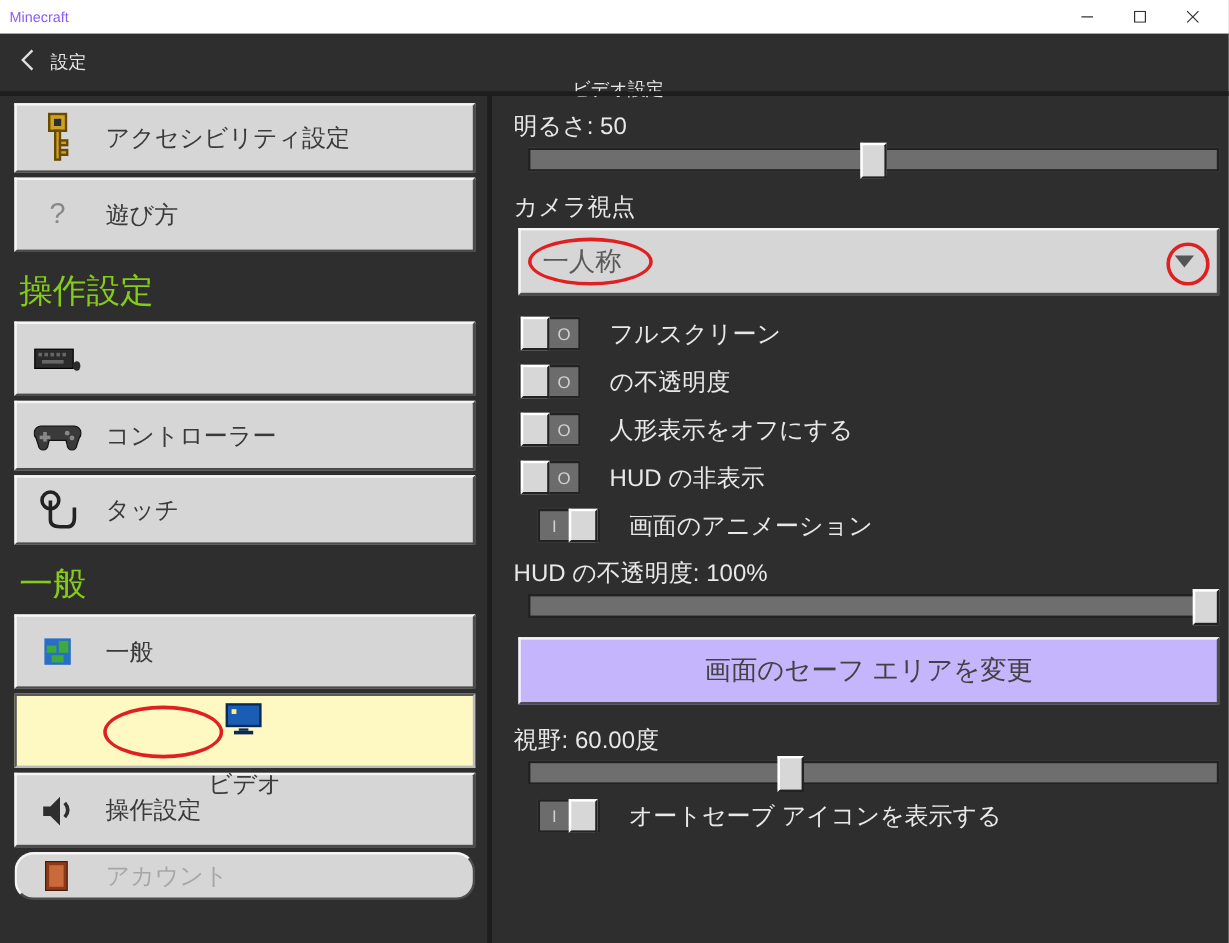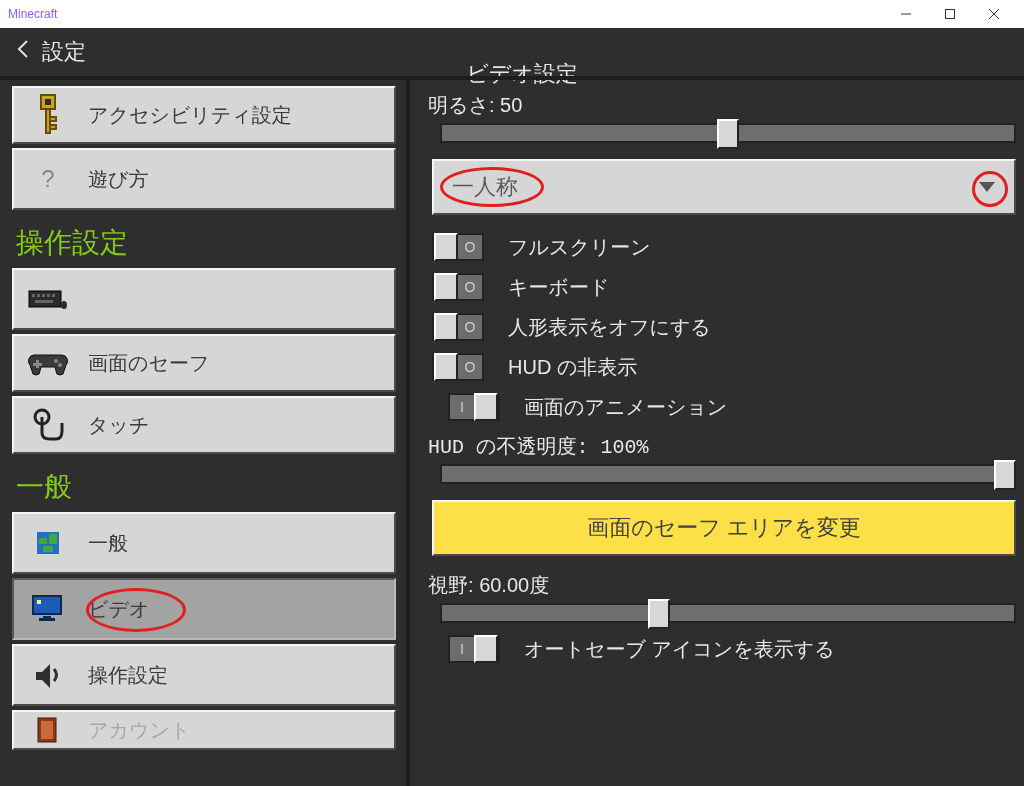--- a/index.html
+++ b/index.html
@@ -34,21 +34,21 @@
     background: #2e2e2e;
     display: flex;
     flex-direction: column;
   }
   .header {
     height: 48px;
     display: flex;
     align-items: center;
     padding: 0 16px;
     color: #e8e8e8;
-    font-size: 22px;
+    font-size: 15px;
   }
   .header-left {
     display: flex;
     align-items: center;
     gap: 12px;
   }
   .header-center {
     flex: 1;
     text-align: center;
     padding-right: 50px;
@@ -80,25 +80,26 @@
     align-items: center;
     height: 62px;
     padding: 0 14px;
     margin-bottom: 4px;
     color: #3a3a3a;
     font-size: 20px;
     gap: 20px;
     cursor: pointer;
   }
   .menu-btn.selected {
-    background: #a3a3a3;
+    background: #fef9c3;
     border-top-color: #5a5a5a;
     border-left-color: #5a5a5a;
     border-right-color: #bababa;
     border-bottom-color: #bababa;
+    flex-direction: column;
   }
   .menu-btn.tall { height: 58px; }
   .menu-btn .icon {
     width: 40px;
     height: 40px;
     display: flex;
     align-items: center;
     justify-content: center;
     flex-shrink: 0;
   }
@@ -196,21 +197,21 @@
     width: 24px;
     height: 28px;
     top: -2px;
     background: #d7d7d7;
     border: 2px solid #222;
     border-top-color: #fff;
     border-left-color: #fff;
   }
   .toggle.narrow { margin-left: 16px; }
   .big-btn {
-    background: #fde047;
+    background: #c4b5fd;
     border: 2px solid #1a1a1a;
     border-top-color: #f5f5f5;
     border-left-color: #f5f5f5;
     border-right-color: #4b4b4b;
     border-bottom-color: #4b4b4b;
     height: 56px;
     display: flex;
     align-items: center;
     justify-content: center;
     color: #424242;
@@ -305,21 +306,21 @@
       <div class="menu-btn tall">
         <span class="icon px-pad">
           <svg width="40" height="28">
               <path d="M6 6 h28 a6 6 0 0 1 4 10 l-2 6 a4 4 0 0 1 -8 0 l-1-4 h-14 l-1 4 a4 4 0 0 1 -8 0 l-2-6 a6 6 0 0 1 4-10 z" fill="#3a3a3a" stroke="#111"></path>
               <circle cx="28" cy="12" r="2" fill="#888"></circle>
               <circle cx="32" cy="16" r="2" fill="#888"></circle>
               <rect x="8" y="11" width="3" height="8" fill="#888"></rect>
               <rect x="5" y="14" width="9" height="3" fill="#888"></rect>
             </svg>
         </span>
-        <span>画面のセーフ</span>
+        <span>コントローラー</span>
       </div>
 
       <div class="menu-btn tall">
         <span class="icon px-touch">
           <svg width="40" height="36">
               <circle cx="14" cy="10" r="7" fill="none" stroke="#222" stroke-width="3"></circle>
               <path d="M14 10 L14 26 Q14 32 22 32 L28 32 Q34 32 34 24 L34 16" fill="none" stroke="#222" stroke-width="3"></path>
             </svg>
         </span>
         <span>タッチ</span>
@@ -355,40 +356,41 @@
       <div class="menu-btn">
         <span class="icon px-audio">
           <svg width="32" height="30">
               <path d="M4 12 h6 l8-8 v24 l-8-8 h-6 z" fill="#2e2e2e"></path>
               <path d="M22 9 q5 6 0 12" fill="none" stroke="#2e2e2e" stroke-width="3"></path>
             </svg>
         </span>
         <span>操作設定</span>
       </div>
 
-      <div class="menu-btn" style="height:40px; overflow:hidden;">
+      <div class="menu-btn" style="height:40px; overflow:hidden;border-radius:16px;">
         <span class="icon px-book">
           <svg width="24" height="28">
               <rect x="2" y="2" width="18" height="24" fill="#8a3a1a" stroke="#4a1a08"></rect>
               <rect x="5" y="5" width="12" height="18" fill="#c96a3a"></rect>
             </svg>
         </span>
         <span style="opacity:0.3;">アカウント</span>
       </div>
 
     </div>
 
     <div class="main">
       <div class="row-label">
         <span>明るさ</span>: <span>50</span>
       </div>
       <div class="slider-wrap">
         <div class="slider-thumb" style="left:48%;"></div>
       </div>
 
+      <div class="row-label">カメラ視点</div>
       <div class="dropdown">
         <span>一人称</span>
         <span class="dropdown-arrow">
           <svg width="18" height="12">
               <polygon points="1,1 17,1 9,11" fill="#555"></polygon>
             </svg>
         </span>
         <span class="circle-red" style="left:6px; top:6px; width:104px; height:40px;"></span>
         <span class="circle-red" style="right:6px; top:10px; width:36px; height:36px;"></span>
       </div>
@@ -399,21 +401,21 @@
             <div class="knob"></div>
         </div>
         <span>フルスクリーン</span>
       </div>
 
       <div class="toggle-row">
         <div class="toggle off">
           <span class="slot right">O</span>
             <div class="knob"></div>
         </div>
-        <span>キーボード</span>
+        <span>の不透明度</span>
       </div>
 
       <div class="toggle-row">
         <div class="toggle off">
           <span class="slot right">O</span>
             <div class="knob"></div>
         </div>
         <span>人形表示をオフにする</span>
       </div>
 
@@ -426,21 +428,21 @@
       </div>
 
       <div class="toggle-row">
         <div class="toggle on narrow">
           <span class="slot left">I</span>
             <div class="knob"></div>
         </div>
         <span>画面のアニメーション</span>
       </div>
 
-      <div class="row-label" style="margin-top:6px;font-family:Liberation Mono, monospace;">
+      <div class="row-label" style="margin-top:6px;">
         <span>HUD の不透明度</span>: <span>100%</span>
       </div>
       <div class="slider-wrap">
         <div class="slider-thumb" style="right:-2px;"></div>
       </div>
 
       <div class="big-btn">
         <span>画面のセーフ エリアを変更</span>
       </div>
 

